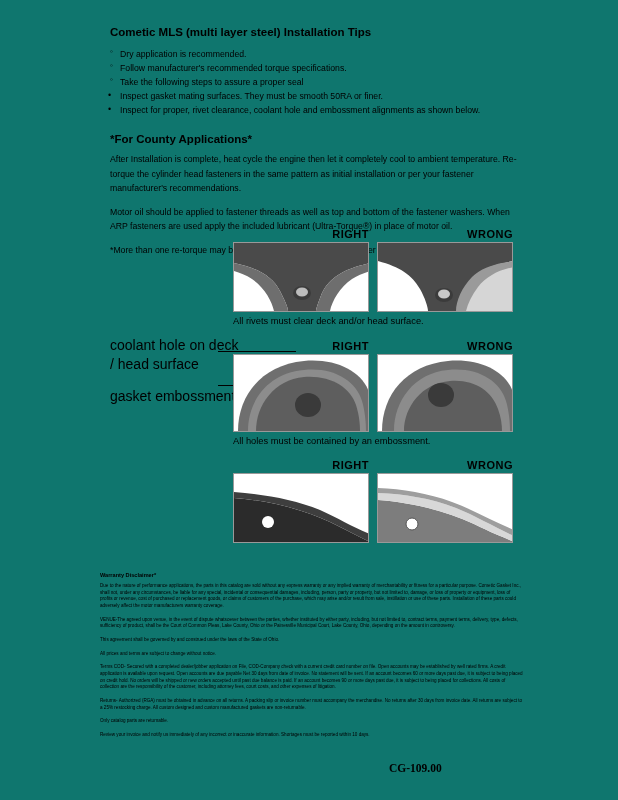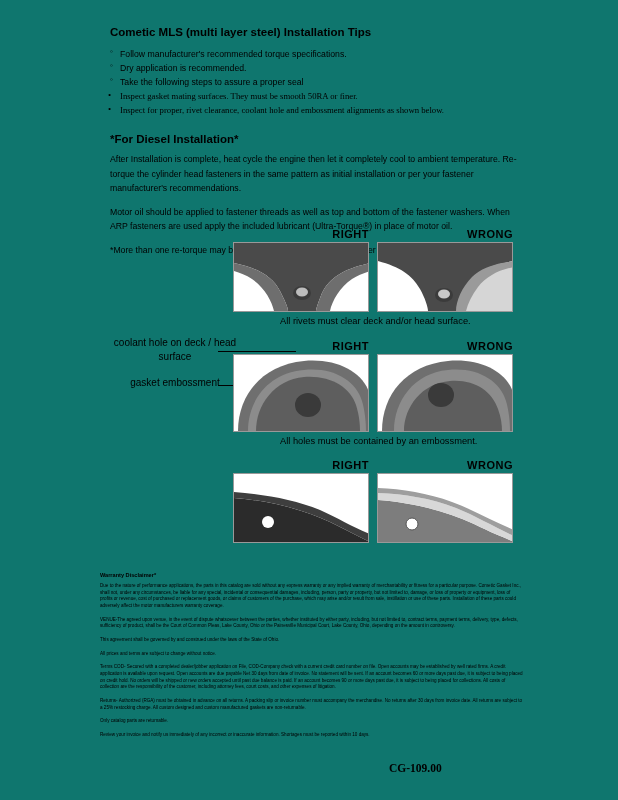--- a/index.html
+++ b/index.html
@@ -51,21 +51,20 @@
     left: 0;
     top: -1px;
     font-size: 8px;
   }
   .subbullets {
     margin: 0;
     padding: 0;
     list-style: none;
     font-size: 8.7px;
     line-height: 1.62;
-    font-family: Liberation Serif, serif;
   }
   .subbullets > li {
     position: relative;
     padding-left: 12px;
     margin-left: 8px;
   }
   .subbullets > li::before {
     content: "\2022";
     position: absolute;
     left: 0;
@@ -122,32 +121,31 @@
     overflow: hidden;
     position: relative;
     background: #fff;
   }
   .fig-box.tall { height: 76px; }
   .fig-caption {
     font-size: 8.7px;
     margin-top: 3px;
     margin-bottom: 12px;
     line-height: 1.35;
-    margin-left: 47px;
   }
   .fig-caption.big { font-size: 9.3px; }
 
   
   .callouts {
     position: absolute;
     left: 110px;
     top: 336px;
     width: 130px;
-    font-size: 10px;
-    text-align: center;
+    font-size: 14px;
+    text-align: left;
   }
   .callout-line1 { line-height: 1.35; }
   .callout-line2 { margin-top: 14px; }
 
   .leader {
     position: absolute;
     background: #000;
     height: 1px;
   }
 
@@ -180,30 +178,30 @@
 </style>
 </head>
 <body>
 
 <div class="page">
 
   <div class="content">
     <h1 class="title">Cometic MLS (multi layer steel) Installation Tips</h1>
 
     <ul class="bullets">
+      <li>Dry application is recommended.</li>
       <li>Follow manufacturer's recommended torque specifications.</li>
-      <li>Dry application is recommended.</li>
       <li>Take the following steps to assure a proper seal</li>
     </ul>
     <ul class="subbullets">
       <li>Inspect gasket mating surfaces.  They must be smooth 50RA or finer.</li>
       <li>Inspect for proper, rivet clearance, coolant hole and embossment alignments as shown below.</li>
     </ul>
 
-    <h2 class="subtitle">*For Diesel Installation*</h2>
+    <h2 class="subtitle">*For County Applications*</h2>
     <p class="para">After Installation is complete, heat cycle the engine then let it completely cool to ambient temperature. Re-torque the cylinder head fasteners in the same pattern as initial installation or per your fastener manufacturer's recommendations.</p>
     <p class="para">Motor oil should be applied to fastener threads as well as top and bottom of the fastener washers. When ARP fasteners are used apply the included lubricant (Ultra-Torque®) in place of motor oil.</p>
     <p class="para tight">*More than one re-torque may be required to achieve proper fastener stretch*</p>
   </div>
 
   <div class="callouts">
     <div class="callout-line1">coolant hole on deck / head surface</div>
     <div class="callout-line2">gasket embossment</div>
   </div>
   <div class="leader" style="left:218px; top:351px; width:78px;"></div>

